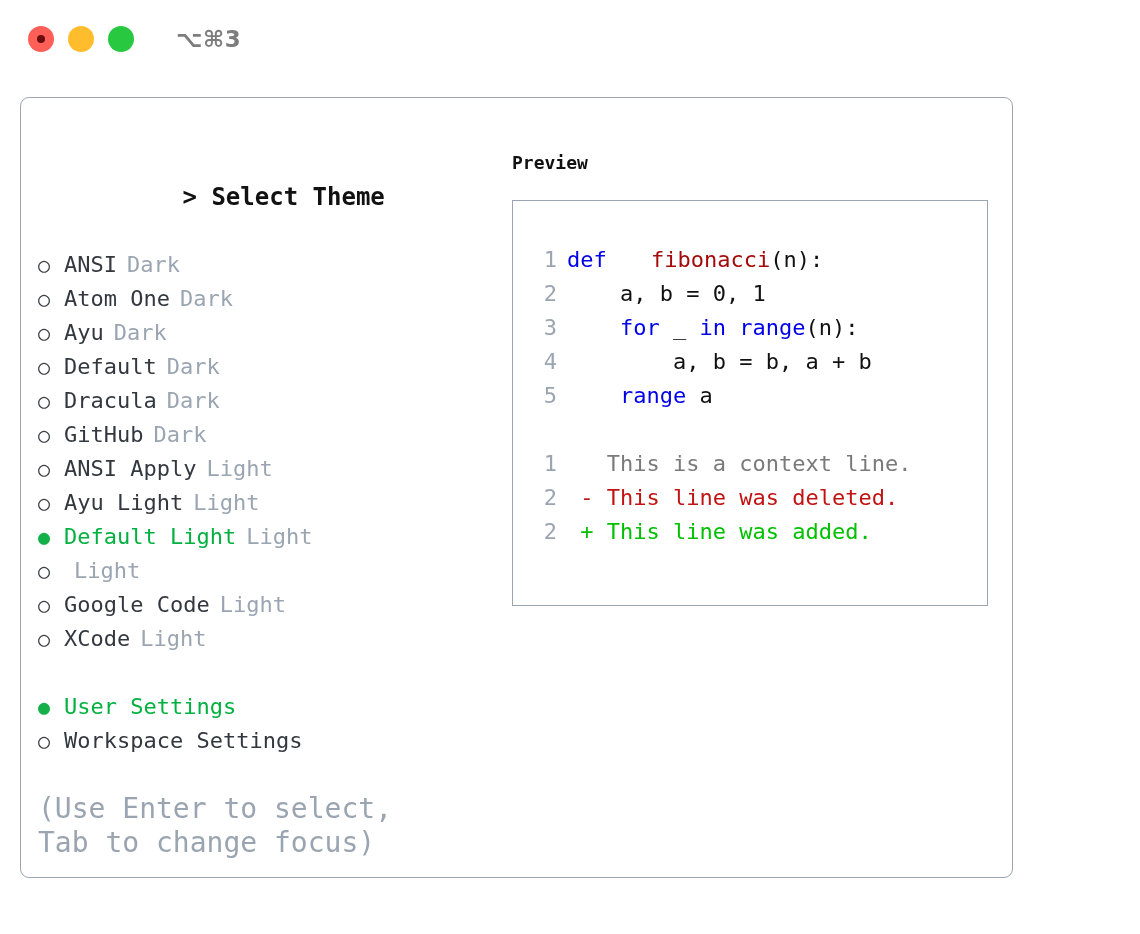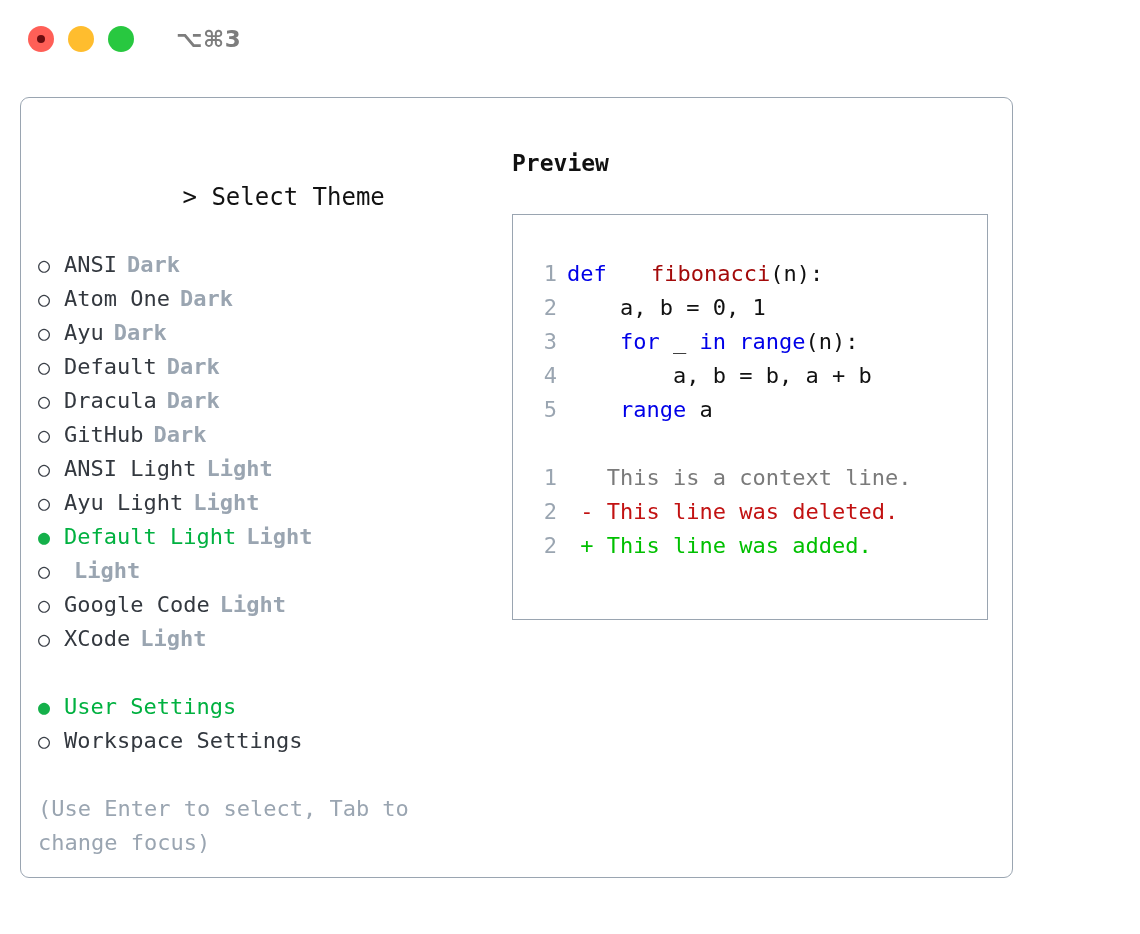--- a/index.html
+++ b/index.html
@@ -88,21 +88,21 @@
   
   #left-col {
     width: 480px;
     flex: 0 0 auto;
     padding: 48px 0 0 17px;
     box-sizing: border-box;
   }
 
   .section-head {
     font-size: 24px;
-    font-weight: normal;
+    font-weight: bold;
     color: #111111;
     line-height: 34px;
     white-space: pre;
   }
   .section-head .caret { display: inline; }
 
   .opt-row {
     display: flex;
     align-items: baseline;
     line-height: 34px;
@@ -115,54 +115,53 @@
     color: #3a3f47;
     font-size: 20px;
     line-height: 34px;
   }
   .marker.on { color: #14b04a; }
   .opt-label { color: #33383f; text-align: right; }
   .opt-row.selected .opt-label { color: #00b140; }
   .opt-kind {
     color: #9aa5b1;
     margin-left: 10px;
-    font-weight: bold;
   }
 
   .group-title {
     font-size: 22px;
     color: #111111;
     line-height: 34px;
     padding-left: 26px;
     white-space: pre;
   }
 
   .spacer-lg { height: 34px; }
 
   #hint {
     margin-top: 34px;
-    font-size: 22px;
+    font-size: 28px;
     line-height: 34px;
     color: #9aa5b1;
     width: 420px;
     white-space: normal;
   }
 
   
   #right-col {
     flex: 1 1 auto;
     padding: 48px 0 0 11px;
     box-sizing: border-box;
   }
   #preview-title {
-    font-size: 23px;
+    font-size: 18px;
     font-weight: bold;
     color: #111111;
     line-height: 34px;
-    margin-bottom: 34px;
+    margin-bottom: 20px;
     white-space: pre;
   }
   #preview-box {
     width: 476px;
     height: 406px;
     border: 1px solid #9aa5b1;
     box-sizing: border-box;
     padding: 42px 0 0 18px;
     background: #ffffff;
   }
@@ -207,21 +206,21 @@
           <span class="caret">&gt; </span><span>Select Theme</span>
         </div>
 
         <div id="theme-list">
             <div class="opt-row"><span class="marker">○</span><span class="opt-label">ANSI</span><span class="opt-kind">Dark</span></div>
             <div class="opt-row"><span class="marker">○</span><span class="opt-label">Atom One</span><span class="opt-kind">Dark</span></div>
             <div class="opt-row"><span class="marker">○</span><span class="opt-label">Ayu</span><span class="opt-kind">Dark</span></div>
             <div class="opt-row"><span class="marker">○</span><span class="opt-label">Default</span><span class="opt-kind">Dark</span></div>
             <div class="opt-row"><span class="marker">○</span><span class="opt-label">Dracula</span><span class="opt-kind">Dark</span></div>
             <div class="opt-row"><span class="marker">○</span><span class="opt-label">GitHub</span><span class="opt-kind">Dark</span></div>
-            <div class="opt-row"><span class="marker">○</span><span class="opt-label">ANSI Light</span><span class="opt-kind">Light</span></div>
+            <div class="opt-row"><span class="marker">○</span><span class="opt-label">ANSI Apply</span><span class="opt-kind">Light</span></div>
             <div class="opt-row"><span class="marker">○</span><span class="opt-label">Ayu Light</span><span class="opt-kind">Light</span></div>
             <div class="opt-row selected"><span class="marker on">●</span><span class="opt-label">Default Light</span><span class="opt-kind">Light</span></div>
             <div class="opt-row"><span class="marker">○</span><span class="opt-kind">Light</span></div>
             <div class="opt-row"><span class="marker">○</span><span class="opt-label">Google Code</span><span class="opt-kind">Light</span></div>
             <div class="opt-row"><span class="marker">○</span><span class="opt-label">XCode</span><span class="opt-kind">Light</span></div>
           </div>
 
         <div class="spacer-lg"></div>
 
 

